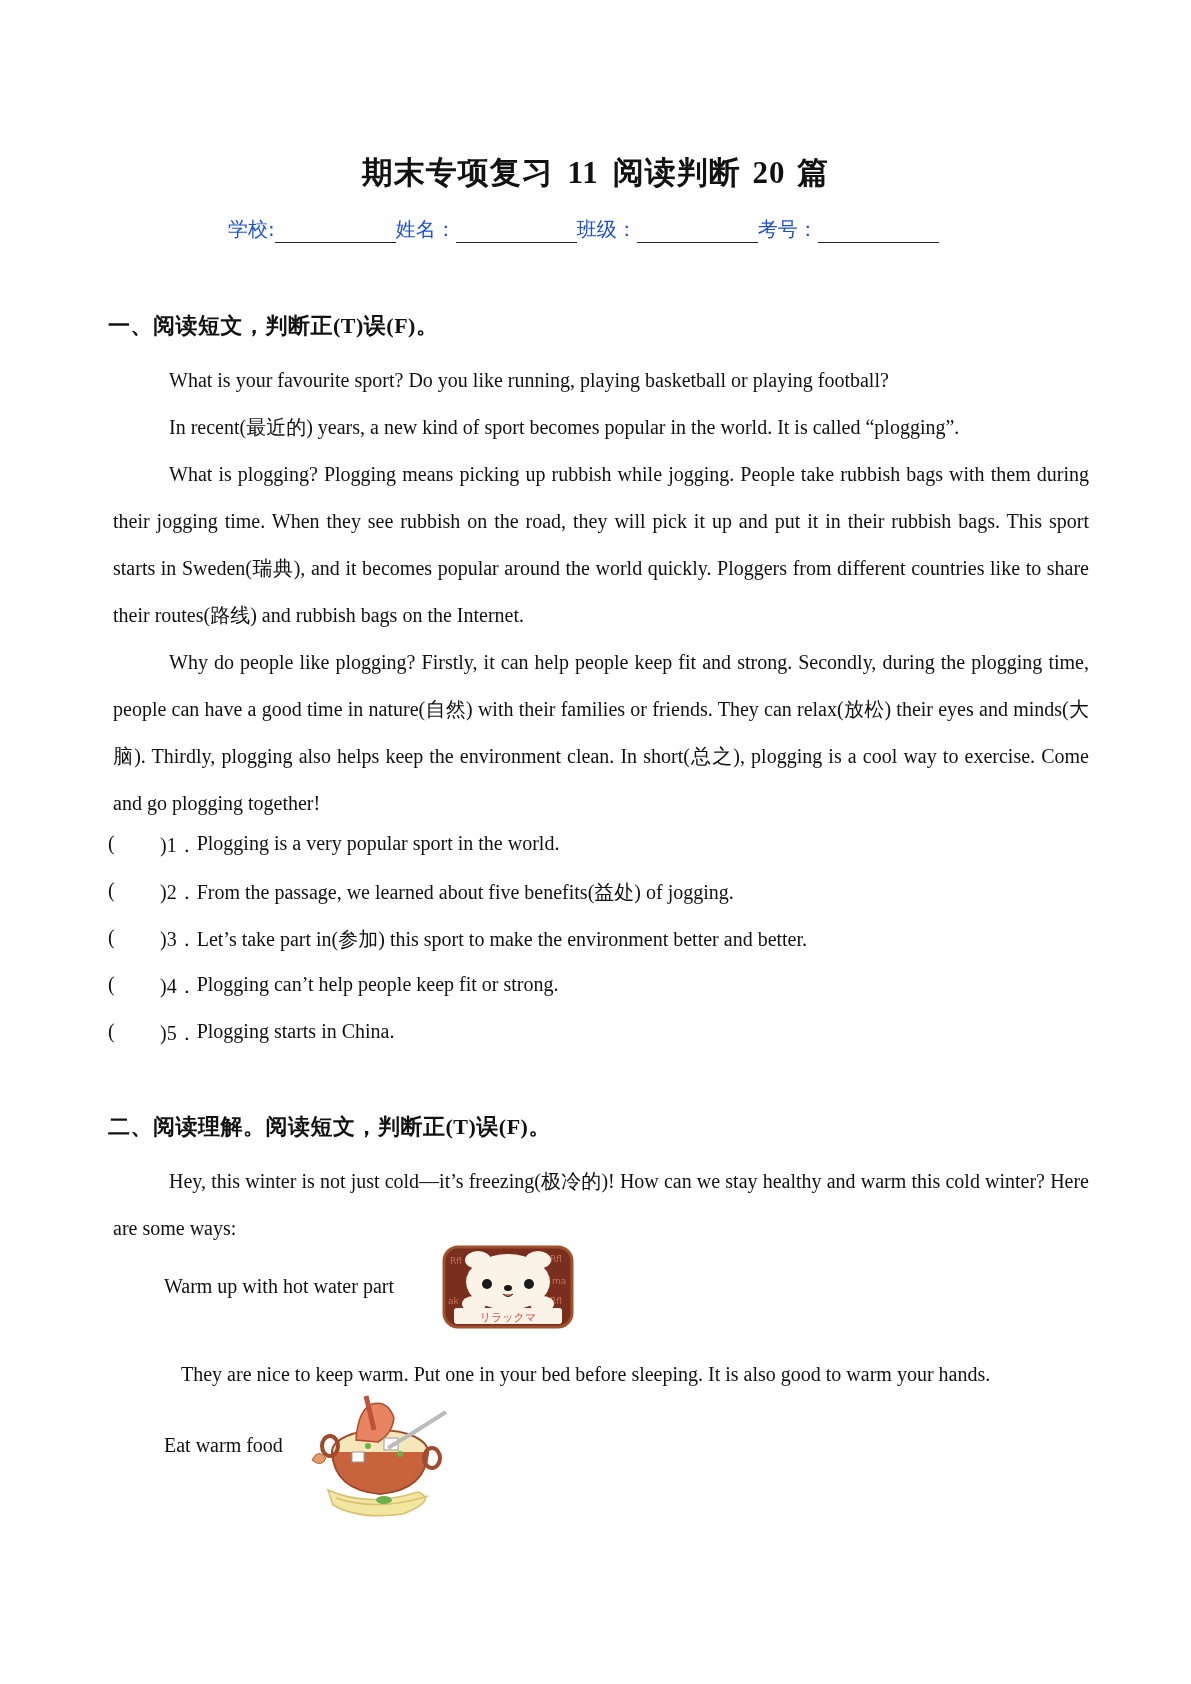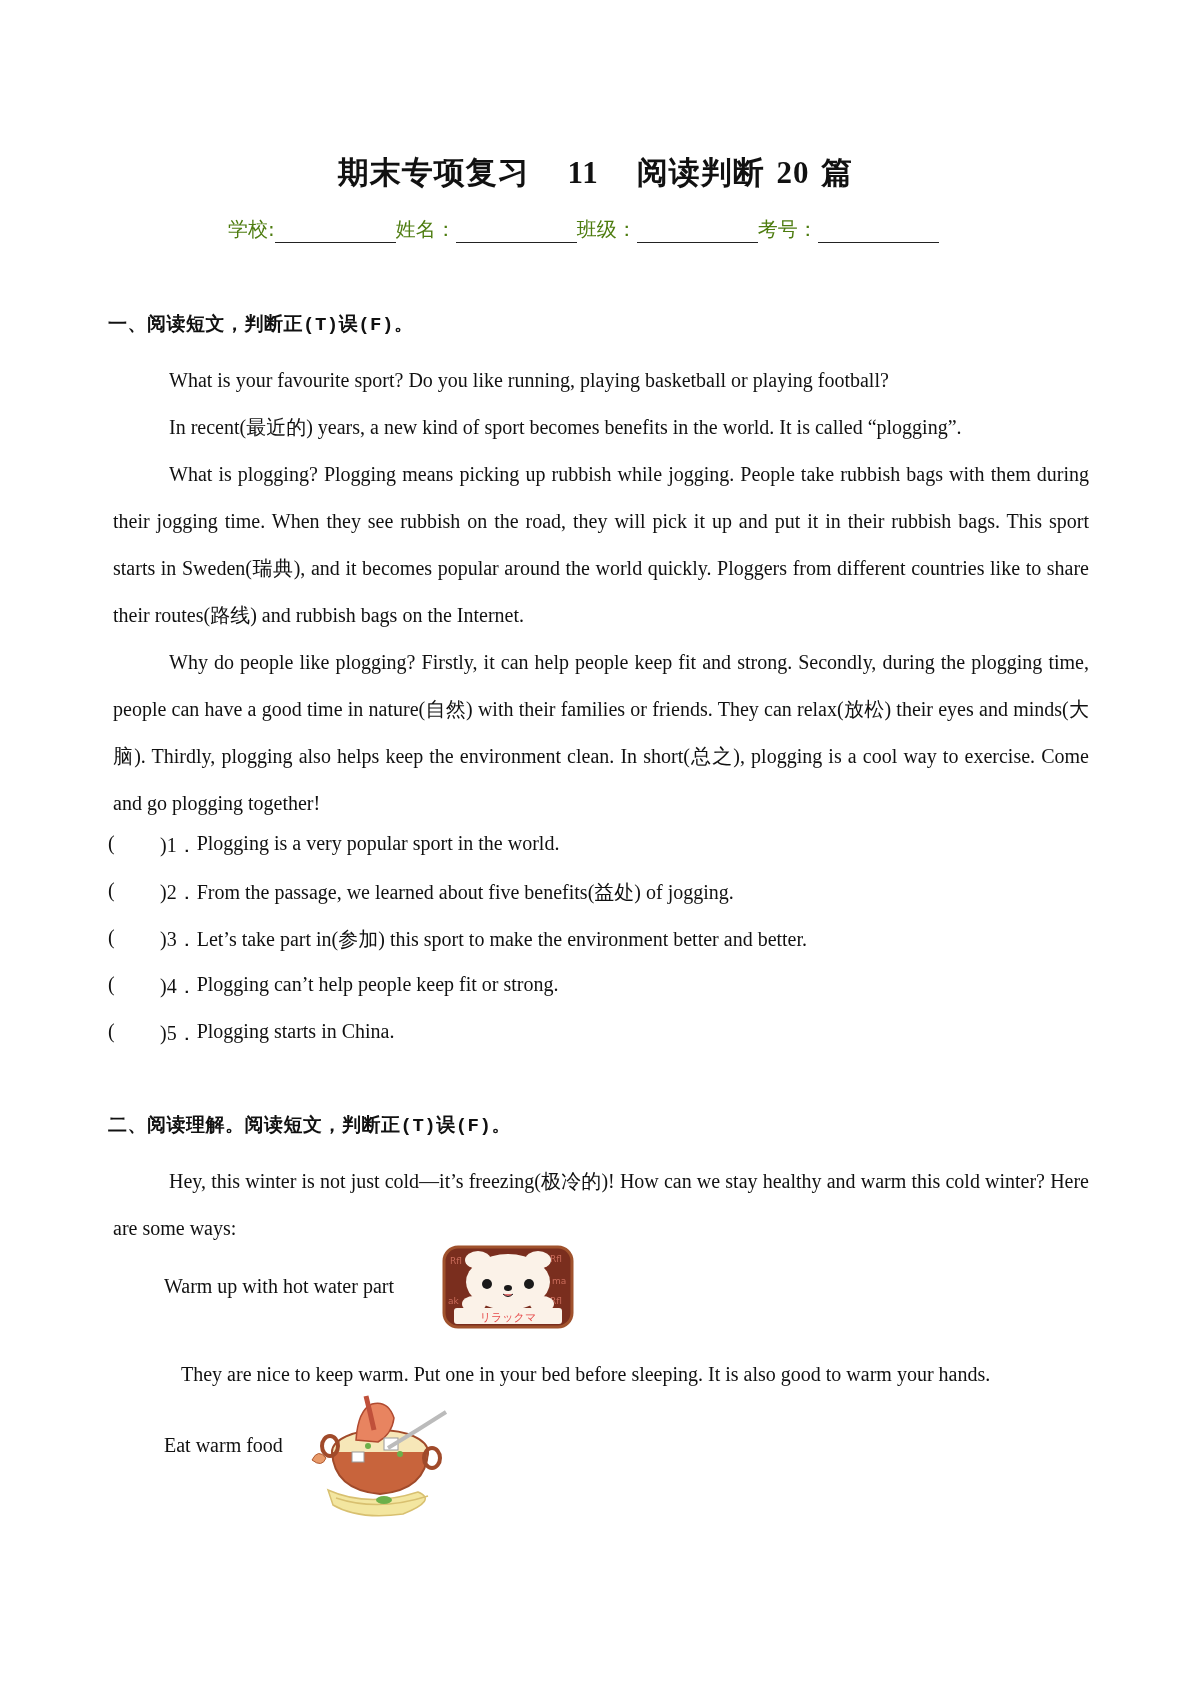--- a/index.html
+++ b/index.html
@@ -12,33 +12,33 @@
 
     .title {
       position: absolute; left: 0; width: 1191px; top: 152px;
       text-align: center; font-size: 31px; font-weight: bold; letter-spacing: 1px;
       font-family: "DejaVu Sans", "Liberation Sans", sans-serif;
     }
     .title .num { font-family: "Liberation Serif", serif; font-weight: bold; }
 
     .info-line {
       position: absolute; left: 228px; top: 216px;
-      font-size: 20px; color: #4d7c0f; white-space: nowrap;
+      font-size: 20px; color: #1d4ed8; white-space: nowrap;
       font-family: "DejaVu Sans", sans-serif;
       display: flex; align-items: flex-end;
     }
     .info-line .lbl { font-weight: normal; }
     .info-line .blank {
       display: inline-block; width: 121px; height: 20px;
       border-bottom: 1.2px solid #222; margin-right: 0;
     }
 
     .section-head {
-      position: absolute; left: 108px; font-size: 19px; font-weight: bold;
-      font-family: Liberation Mono, monospace; letter-spacing: 0.5px;
+      position: absolute; left: 108px; font-size: 22px; font-weight: bold;
+      font-family: Liberation Serif, serif; letter-spacing: 0.5px;
     }
 
     .para {
       position: absolute; left: 108px; width: 976px;
       font-size: 20px; line-height: 47px; text-align: justify;
       text-indent: 56px; margin: 5px;
     }
     .para.no-indent { text-indent: 0; }
 
     .q {
@@ -53,41 +53,41 @@
 
     .img-box { position: absolute; }
   </style>
 </head>
 <body>
 
 <div class="page">
 
   <div class="title">
     <span>期末专项复习</span>
-    <span class="num" style="margin:0 26px;">11</span>
+    <span class="num" style="margin:0 2px;">11</span>
     <span>阅读判断</span>
     <span class="num">20</span>
     <span>篇</span>
   </div>
 
   <div class="info-line">
     <span class="lbl">学校:</span>
     <span class="blank"></span>
     <span class="lbl">姓名：</span>
     <span class="blank"></span>
     <span class="lbl">班级：</span>
     <span class="blank"></span>
     <span class="lbl">考号：</span>
     <span class="blank"></span>
   </div>
 
   <div class="section-head" style="top:311px;">一、阅读短文，判断正(T)误(F)。</div>
 
   <p class="para" style="top:352px;">What is your favourite sport? Do you like running, playing basketball or playing football?</p>
-  <p class="para" style="top:399px;">In recent(最近的) years, a new kind of sport becomes benefits in the world. It is called “plogging”.</p>
+  <p class="para" style="top:399px;">In recent(最近的) years, a new kind of sport becomes popular in the world. It is called “plogging”.</p>
   <p class="para" style="top:446px;">What is plogging? Plogging means picking up rubbish while jogging. People take rubbish bags with them during their jogging time. When they see rubbish on the road, they will pick it up and put it in their rubbish bags. This sport starts in Sweden(瑞典), and it becomes popular around the world quickly. Ploggers from different countries like to share their routes(路线) and rubbish bags on the Internet.</p>
   <p class="para" style="top:634px;">Why do people like plogging? Firstly, it can help people keep fit and strong. Secondly, during the plogging time, people can have a good time in nature(自然) with their families or friends. They can relax(放松) their eyes and minds(大脑). Thirdly, plogging also helps keep the environment clean. In short(总之), plogging is a cool way to exercise. Come and go plogging together!</p>
 
   <div class="q" style="top:832px;">
     <span class="paren-open">(</span>
     <span>)1．</span>
     <span>Plogging is a very popular sport in the world.</span>
   </div>
   <div class="q" style="top:879px;">
     <span class="paren-open">(</span>

